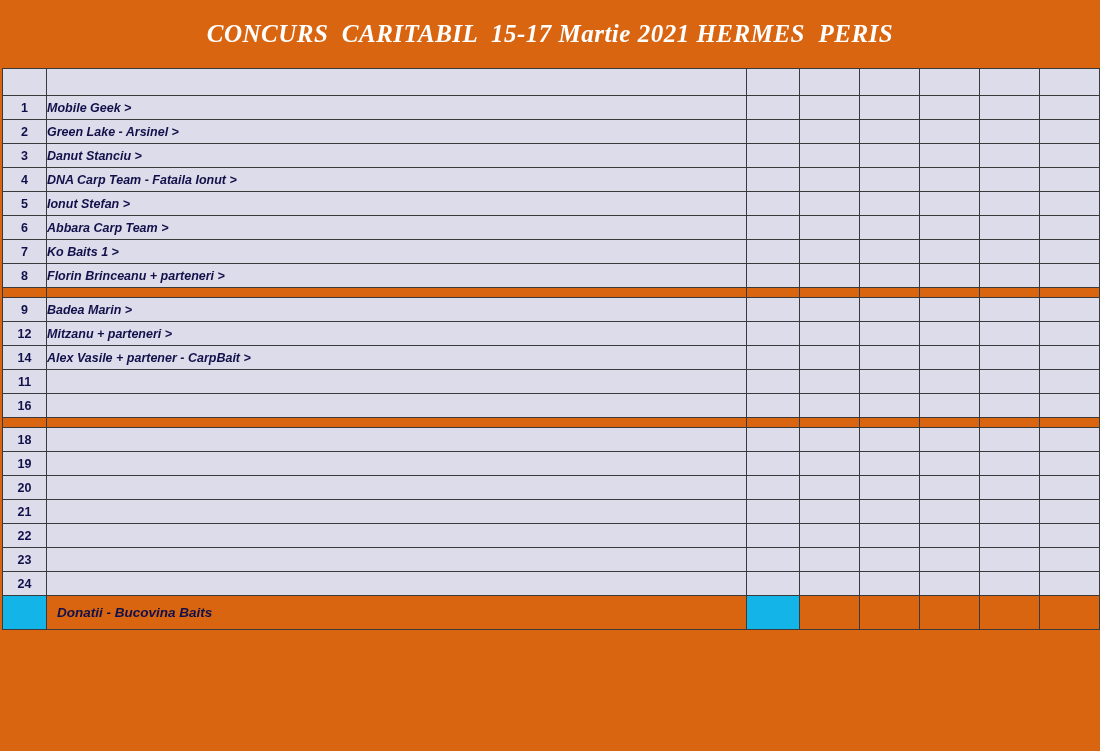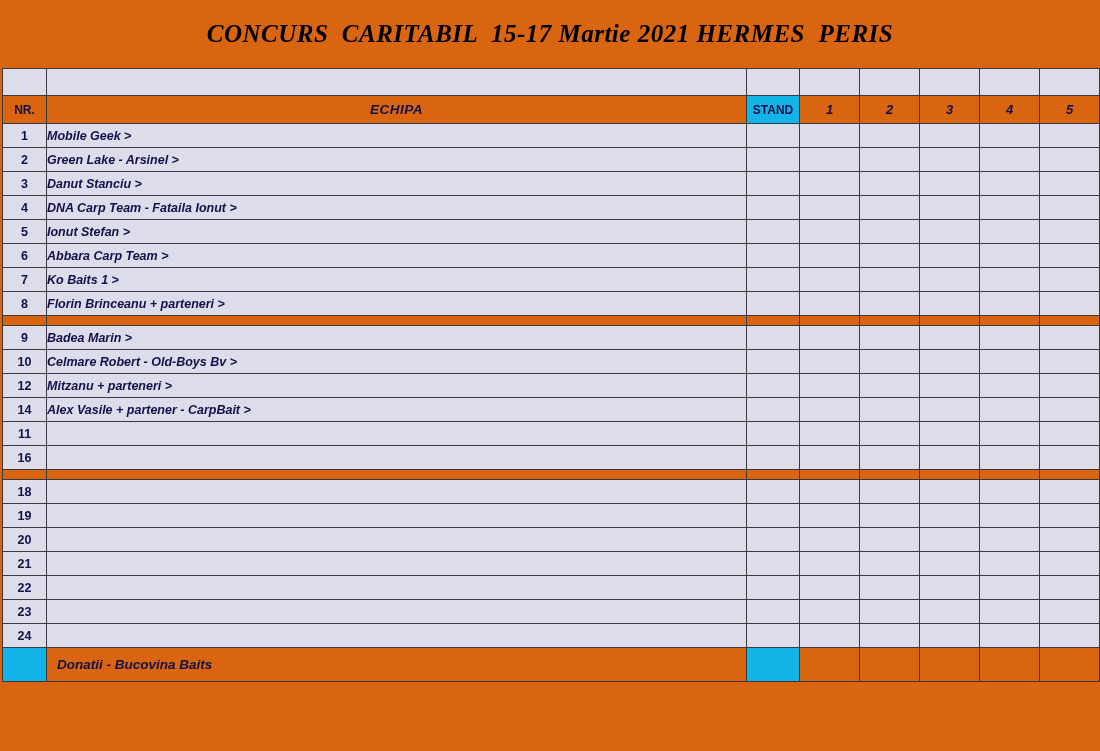--- a/index.html
+++ b/index.html
@@ -25,21 +25,21 @@
     display: flex;
     align-items: center;
     justify-content: center;
     background: #d96511;
   }
   .title-text {
     font-family: "Liberation Serif", serif;
     font-style: italic;
     font-weight: bold;
     font-size: 25px;
-    color: #000000;
+    color: #ffffff;
     letter-spacing: 0.5px;
     white-space: pre;
   }
   table.sheet {
     border-collapse: collapse;
     table-layout: fixed;
     width: 1096px;
     margin: 0 2px;
   }
   table.sheet td {
@@ -156,30 +156,20 @@
         <td class="cyan"></td>
         <td class="green"></td>
         <td class="cyan"></td>
         <td class="green"></td>
         <td class="green"></td>
         <td class="green"></td>
         <td class="green"></td>
         <td class="cyan"></td>
       </tr>
 
-      <tr class="header">
-        <td class="nr-h">NR.</td>
-        <td class="echipa-h">ECHIPA</td>
-        <td class="stand-h">STAND</td>
-        <td>1</td>
-        <td>2</td>
-        <td>3</td>
-        <td>4</td>
-        <td>5</td>
-      </tr>
 
       <tr>
         <td class="nr">1</td>
         <td class="team">Mobile Geek  &gt;</td>
         <td class="cell"></td>
         <td class="cell"></td>
         <td class="cell"></td>
         <td class="cell"></td>
         <td class="cell"></td>
         <td class="cell"></td>
@@ -262,30 +252,20 @@
         <td></td>
         <td></td>
         <td></td>
         <td></td>
         <td></td>
       </tr>
 
       <tr>
         <td class="nr">9</td>
         <td class="team">Badea Marin  &gt;</td>
-        <td class="cell"></td>
-        <td class="cell"></td>
-        <td class="cell"></td>
-        <td class="cell"></td>
-        <td class="cell"></td>
-        <td class="cell"></td>
-      </tr>
-      <tr>
-        <td class="nr">10</td>
-        <td class="team">Celmare  Robert - Old-Boys Bv  &gt;</td>
         <td class="cell"></td>
         <td class="cell"></td>
         <td class="cell"></td>
         <td class="cell"></td>
         <td class="cell"></td>
         <td class="cell"></td>
       </tr>
       <tr>
         <td class="nr">12</td>
         <td class="team">Mitzanu + parteneri  &gt;</td>

